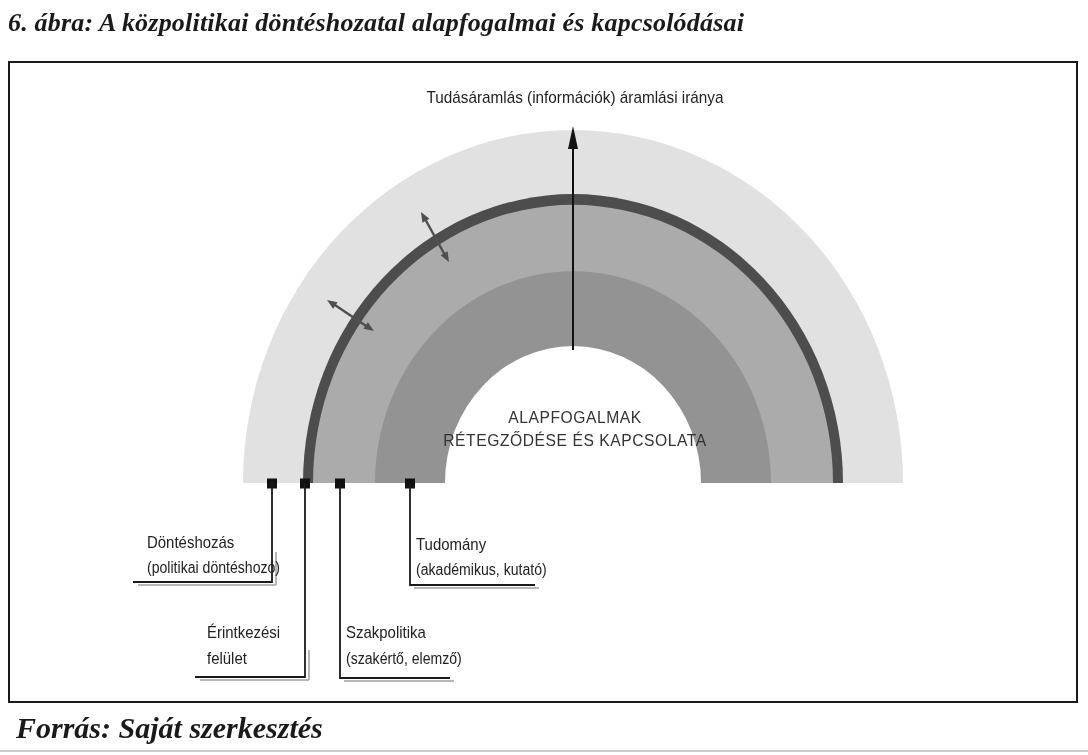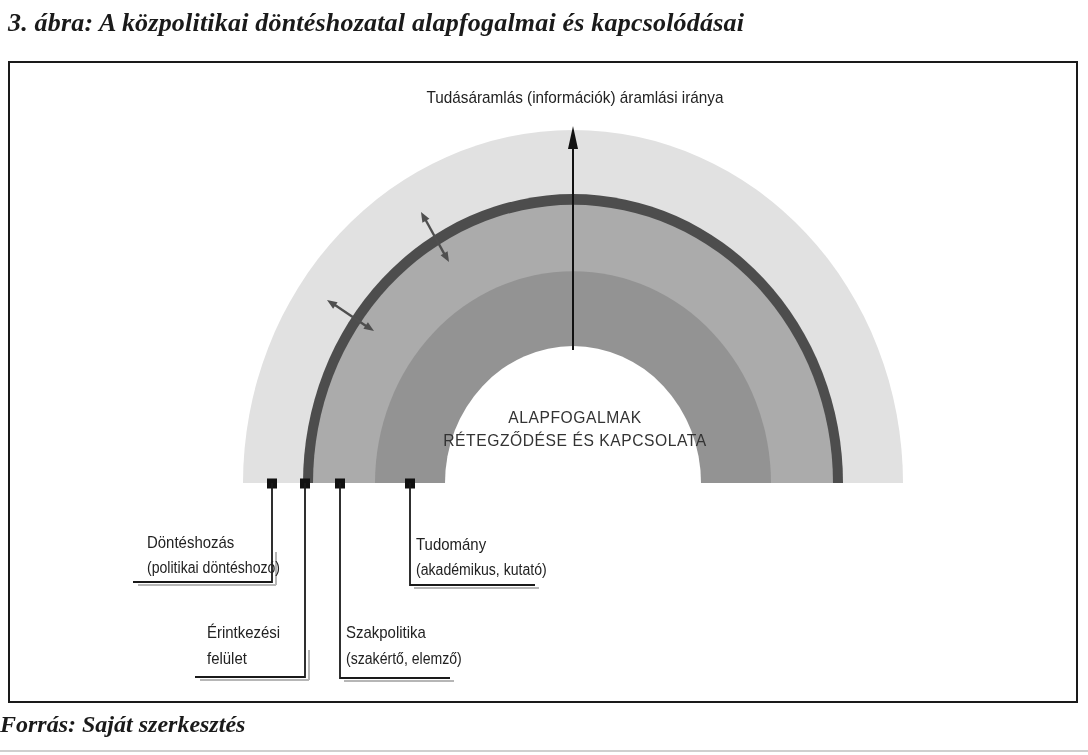--- a/index.html
+++ b/index.html
@@ -6,23 +6,23 @@
   body{
     width:1088px;height:755px;position:relative;background:#ffffff;
     font-family:"Liberation Sans",sans-serif;overflow:hidden;
   }
   .caption{
     position:absolute;left:8px;top:8px;width:1000px;
     font-family:"Liberation Serif",serif;font-style:italic;font-weight:600;
     font-size:26px;color:#1a1a1a;letter-spacing:0.2px;
   }
   .source{
-    position:absolute;left:0;top:711px;width:600px;
+    position:absolute;left:16px;top:711px;width:600px;
     font-family:"Liberation Serif",serif;font-style:italic;font-weight:600;
-    font-size:24px;color:#1a1a1a;
+    font-size:30px;color:#1a1a1a;
   }
   .frame{
     position:absolute;left:8px;top:61px;width:1070px;height:642px;
     border:2px solid #1a1a1a;box-sizing:border-box;background:#ffffff;
   }
   .bottom-rule{
     position:absolute;left:0;top:750px;width:1088px;height:2px;background:#cfcfcf;
   }
   svg.canvas{position:absolute;left:0;top:0;width:1088px;height:755px;}
   .dlabel{
@@ -37,21 +37,21 @@
   }
   .center-label{
     position:absolute;left:423px;top:406px;width:304px;text-align:center;
     font-size:17px;color:#333;line-height:23px;letter-spacing:0.6px;
     transform:scaleX(0.92);transform-origin:50% 0;
   }
 </style>
 </head>
 <body>
 
-<div class="caption">3. ábra: A közpolitikai döntéshozatal alapfogalmai és kapcsolódásai</div>
+<div class="caption">6. ábra: A közpolitikai döntéshozatal alapfogalmai és kapcsolódásai</div>
 
 <div class="frame"></div>
 
 <svg class="canvas" viewBox="0 0 1088 755" xmlns="http://www.w3.org/2000/svg">
 
   <g transform="translate(573,483) scale(1,1.07)">
     <path d="M -330 0 A 330 330 0 0 1 330 0 Z" fill="#e1e1e1"></path>
     <path d="M -270 0 A 270 270 0 0 1 270 0 Z" fill="#4d4d4d"></path>
     <path d="M -260 0 A 260 260 0 0 1 260 0 Z" fill="#ababab"></path>
     <path d="M -198 0 A 198 198 0 0 1 198 0 Z" fill="#939393"></path>

